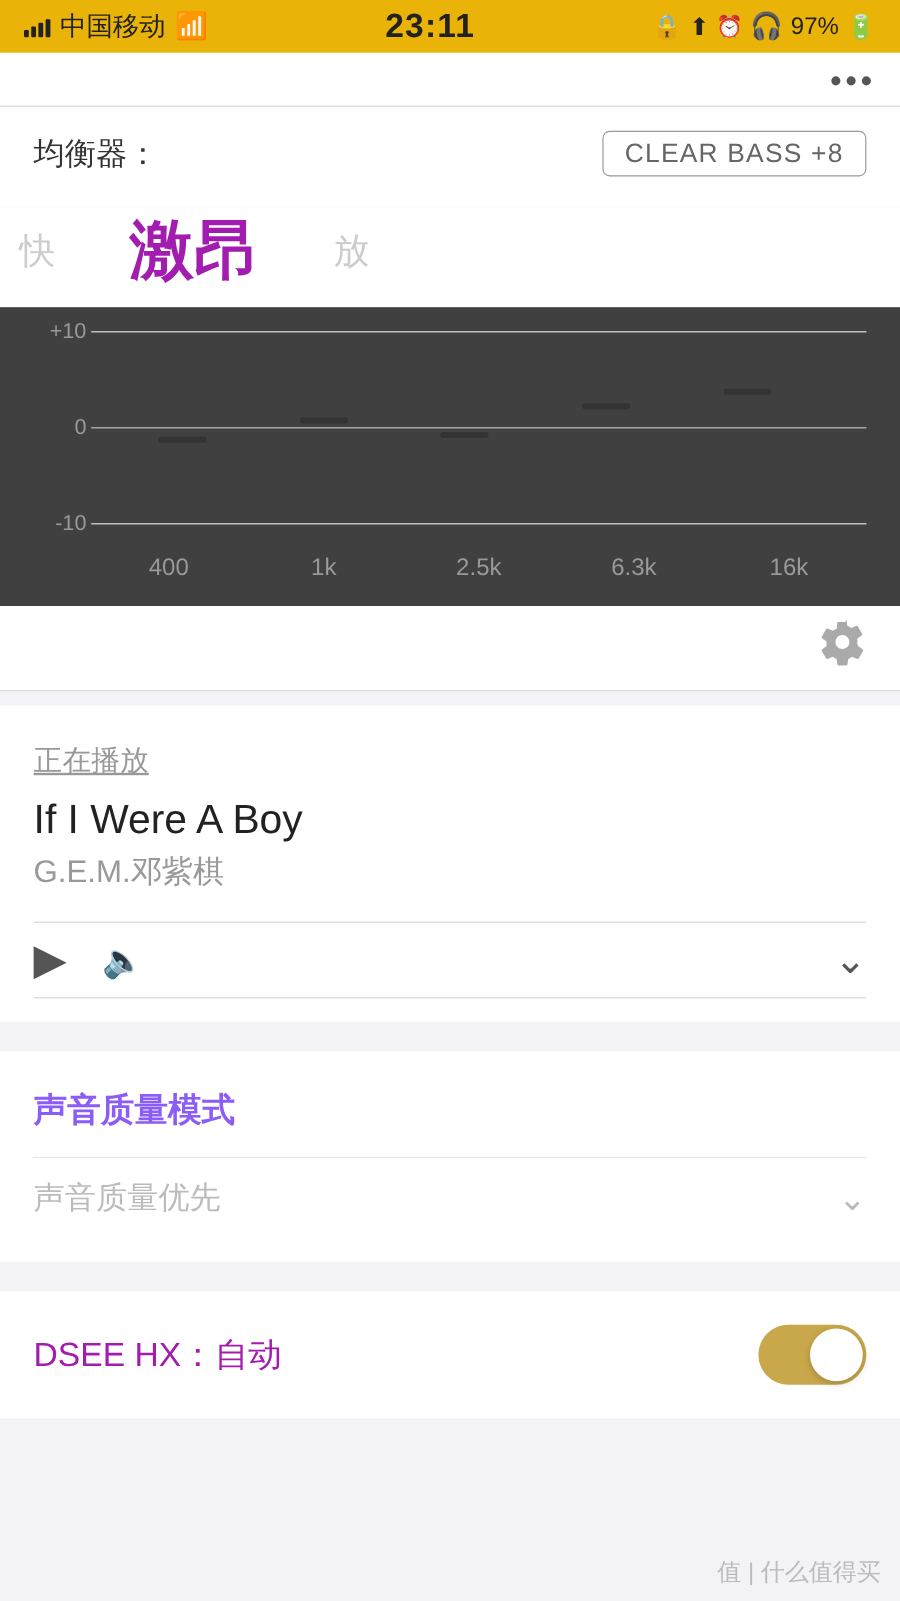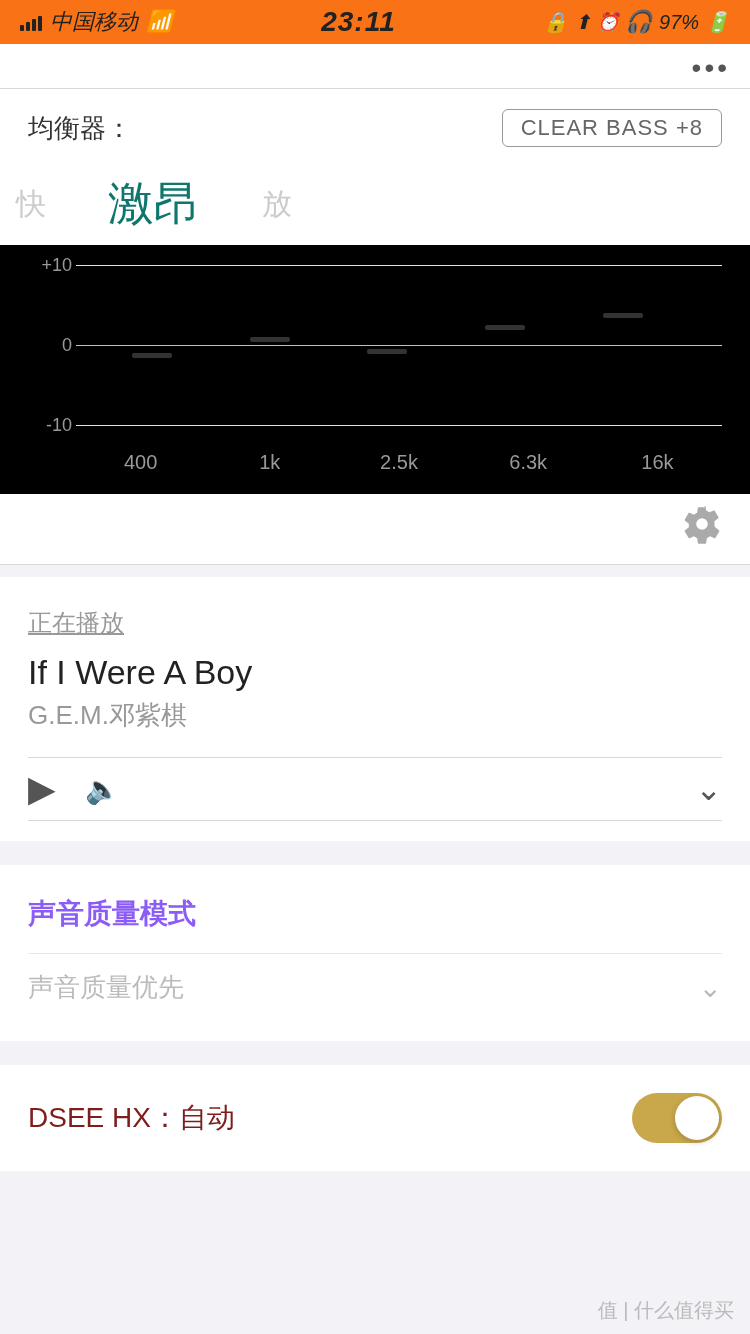--- a/index.html
+++ b/index.html
@@ -9,28 +9,27 @@
       min-height: 1334px;
       background: #f2f2f7;
       font-family: -apple-system, 'PingFang SC', 'Helvetica Neue', sans-serif;
       color: #222;
       overflow-x: hidden;
     }
 
     
     .status-bar {
       height: 44px;
-      background: #f97316;
+      background: #eab308;
       display: flex;
       align-items: center;
       justify-content: space-between;
       padding: 16px 20px;
       font-size: 24px;
       font-weight: 500;
-      font-style: italic;
     }
     .status-left { display: flex; align-items: center; gap: 8px; font-size: 22px; }
     .status-center { font-size: 28px; font-weight: 600; letter-spacing: 1px; }
     .status-right { display: flex; align-items: center; gap: 6px; font-size: 20px; }
     .signal-bars { display: flex; align-items: flex-end; gap: 2px; height: 18px; }
     .signal-bar { background: #222; border-radius: 1px; width: 4px; }
 
     
     .top-dots-row {
       background: #fff;
@@ -89,21 +88,21 @@
       font-size: 34px;
       color: #ccc;
     }
     .preset-item.partial-right {
       font-size: 34px;
       color: #ccc;
     }
 
     
     .eq-chart-container {
-      background: #000000;
+      background: #404040;
       padding: 0 28px 20px;
     }
     .eq-chart {
       position: relative;
       height: 200px;
       width: 100%;
     }
     .eq-grid-line {
       position: absolute;
       left: 48px;
@@ -220,21 +219,21 @@
     .dsee-section {
       background: #fff;
       padding: 28px 28px;
       margin-top: 12px;
       display: flex;
       align-items: center;
       justify-content: space-between;
     }
     .dsee-label {
       font-size: 28px;
-      color: #7f1d1d;
+      color: #a21caf;
     }
     
     .toggle-switch {
       width: 90px;
       height: 50px;
       border-radius: 25px;
       background: #c8a84b;
       position: relative;
       display: flex;
       align-items: center;
@@ -292,21 +291,21 @@
 
 <div class="eq-section">
   <div class="eq-header">
     <span class="eq-label">均衡器：</span>
     <span class="eq-badge">CLEAR BASS  +8</span>
   </div>
 </div>
 
 <div class="presets-row" style="background:#fff; padding: 0 0 10px; overflow:hidden;">
   <div class="preset-item partial-left" style="padding-left:16px; font-size:30px; color:#ccc;">快</div>
-  <div class="preset-item active" style="padding: 0 32px; font-size:46px; color:#0f766e; font-weight:400;">激昂</div>
+  <div class="preset-item active" style="padding: 0 32px; font-size:54px; color:#a21caf; font-weight:700;">激昂</div>
   <div class="preset-item partial-right" style="font-size:30px; color:#ccc;">放</div>
 </div>
 
 <div class="eq-chart-container">
   <div class="eq-chart">
 
     <span class="eq-grid-label" style="top:10%;">+10</span>
     <div class="eq-grid-line" style="top:10%;"></div>
 
     <span class="eq-grid-label" style="top:50%;">0</span>

